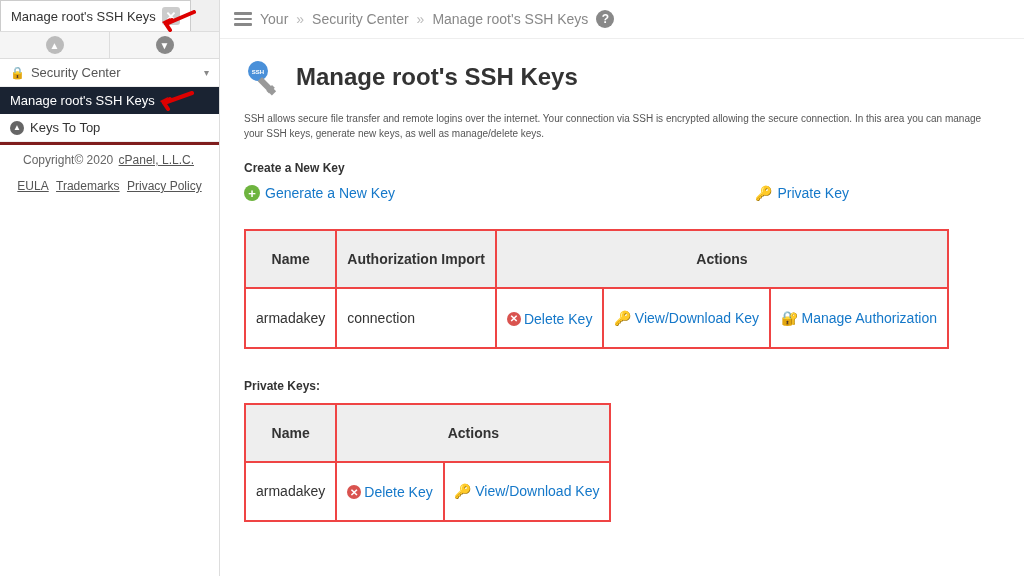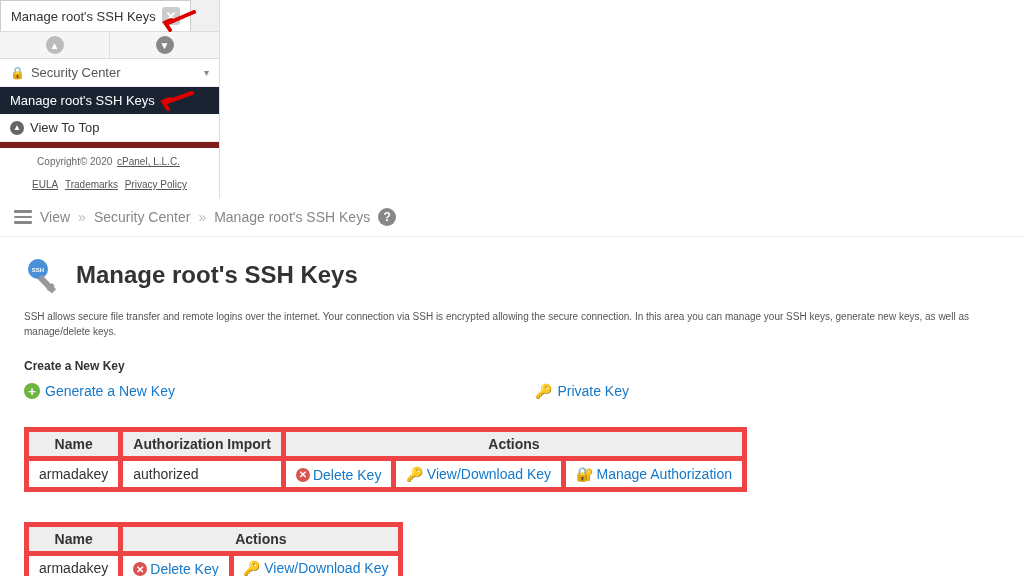--- a/index.html
+++ b/index.html
@@ -1,47 +1,47 @@
 <!DOCTYPE html>
 <html><head>
 <meta charset="utf-8">
 <style>
 * { box-sizing: border-box; margin: 0; padding: 0; }
 body { font-family: -apple-system, BlinkMacSystemFont, "Segoe UI", Arial, sans-serif; font-size: 13px; color: #333; background: #fff; width: 1024px; height: 576px; overflow: hidden; }
-.layout { display: flex; height: 100%; flex-direction: column; }
+.layout { display: flex; height: 100%; }
 .sidebar { width: 220px; background: #fff; border-right: 1px solid #ddd; display: flex; flex-direction: column; }
 .tab-bar { display: flex; align-items: center; border-bottom: 1px solid #ddd; background: #f0f0f0; position: relative; }
 .tab { background: #fff; border: 1px solid #ccc; border-bottom: none; padding: 6px 10px; display: flex; align-items: center; gap: 6px; font-size: 13px; position: relative; }
 .tab-close { width: 18px; height: 18px; background: #ccc; border-radius: 3px; display: flex; align-items: center; justify-content: center; color: #fff; font-weight: bold; font-size: 13px; }
 .arrow-red { position: absolute; width: 36px; height: 22px; z-index: 10; }
 .nav-arrows { display: flex; border-bottom: 1px solid #ddd; }
 .nav-arrow { flex: 1; background: #f5f5f5; text-align: center; padding: 4px 0; border-right: 1px solid #ddd; }
 .nav-arrow:last-child { border-right: none; }
 .circ { display: inline-flex; width: 18px; height: 18px; border-radius: 50%; background: #bbb; color: #fff; align-items: center; justify-content: center; font-size: 10px; }
 .side-section { padding: 6px 10px; border-bottom: 1px solid #eee; display: flex; align-items: center; gap: 6px; font-size: 13px; color: #555; }
 .side-item { padding: 6px 10px; font-size: 13px; cursor: pointer; display: flex; align-items: center; gap: 6px; position: relative; }
 .side-item.active { background: #1a2332; color: #fff; }
-.footer { border-top: 6px solid #7f1d1d; padding: 8px 1px; font-size: 10px; text-align: center; color: #666; }
+.footer { border-top: 3px solid #7f1d1d; padding: 8px 1px; font-size: 12px; text-align: center; color: #666; }
 .footer a { color: #555; text-decoration: underline; margin: 0 2px; }
 .main { flex: 1; padding: 0; overflow: hidden; }
 .topbar { display: flex; align-items: center; gap: 8px; padding: 10px 14px; color: #888; font-size: 14px; border-bottom: 1px solid #eee; }
 .topbar a { color: #888; text-decoration: none; }
 .topbar .sep { color: #bbb; }
 .help-circ { display: inline-flex; width: 18px; height: 18px; border-radius: 50%; background: #888; color: #fff; align-items: center; justify-content: center; font-size: 12px; font-weight: bold; }
 .content { padding: 18px 24px; }
 .page-header { display: flex; align-items: center; gap: 12px; margin-bottom: 14px; }
 h1 { font-size: 24px; font-weight: 700; color: #333; }
 .desc { font-size: 10px; color: #555; line-height: 1.5; margin-bottom: 20px; }
 .section-title { font-weight: 700; font-size: 12px; margin-bottom: 10px; }
 .action-row { display: flex; gap: 120px; margin-bottom: 28px; }
 .action-link { display: flex; align-items: center; gap: 5px; color: #1578c9; text-decoration: none; font-size: 14px; }
 .plus-circ { width: 16px; height: 16px; border-radius: 50%; background: #6eb43f; color: #fff; display: flex; align-items: center; justify-content: center; font-size: 13px; font-weight: bold; }
 .key-icon-sm { color: #c9a400; font-size: 14px; }
 table { border-collapse: collapse; margin-bottom: 30px; }
-th, td { border: 5px solid #ef4444; padding: 4px 10px; font-size: 14px; text-align: left; }
+th, td { border: 2px solid #ef4444; padding: 20px 10px; font-size: 14px; text-align: left; }
 th { background: #eee; font-weight: 700; text-align: center; }
 td.actions { text-align: left; }
 .tbl-link { color: #1578c9; text-decoration: none; font-size: 14px; display: inline-flex; align-items: center; gap: 3px; }
 .del-circ { width: 14px; height: 14px; border-radius: 50%; background: #d9534f; color: #fff; display: inline-flex; align-items: center; justify-content: center; font-size: 10px; font-weight: bold; }
 .lock-sm { color: #e0a800; font-size: 12px; }
 .hamburger { display: inline-flex; flex-direction: column; gap: 3px; cursor: pointer; }
 .hamburger span { width: 18px; height: 2.5px; background: #888; border-radius: 1px; }
 .chev { font-size: 10px; color: #888; margin-left: auto; }
 svg.keyicon { width: 40px; height: 40px; }
 </style>
@@ -71,42 +71,42 @@
     </div>
     <div class="side-item active" style="position:relative">
       <span>Manage root's SSH Keys</span>
       <svg class="arrow-red" style="left:158px; top:2px;" viewBox="0 0 36 22">
           <path d="M34 4 L6 14 L12 10 L6 14 L10 20" stroke="#d00" stroke-width="4" fill="none" stroke-linecap="round" stroke-linejoin="round"></path>
           <path d="M2 12 L10 8 L8 18 Z" fill="#d00"></path>
         </svg>
     </div>
     <div class="side-item" style="border-bottom:1px solid #eee">
       <span class="circ" style="background:#666;width:14px;height:14px;font-size:8px">▲</span>
-      <span>View To Top</span>
+      <span>Keys To Top</span>
     </div>
     <div class="footer">
       <div>
         <span>Copyright© 2020 </span><a href="#">cPanel, L.L.C.</a>
       </div>
       <div style="margin-top:12px">
         <a href="#">EULA</a>
         <a href="#">Trademarks</a>
         <a href="#">Privacy Policy</a>
       </div>
     </div>
   </div>
 
   <div class="main">
     <div class="topbar">
       <div class="hamburger">
           <span></span>
           <span></span>
           <span></span>
         </div>
-      <a href="#">View</a>
+      <a href="#">Your</a>
       <span class="sep">»</span>
       <a href="#">Security Center</a>
       <span class="sep">»</span>
       <span>Manage root's SSH Keys</span>
       <span class="help-circ">?</span>
     </div>
 
     <div class="content">
       <div class="page-header">
         <svg class="keyicon" viewBox="0 0 40 40">
@@ -136,37 +136,38 @@
         <thead>
           <tr>
             <th>Name</th>
             <th>Authorization Import</th>
             <th colspan="3">Actions</th>
           </tr>
         </thead>
         <tbody>
           <tr>
             <td>armadakey</td>
-            <td>authorized</td>
+            <td>connection</td>
             <td class="actions"><a href="#" class="tbl-link">
                   <span class="del-circ">✕</span>
                   <span>Delete Key</span>
                 </a></td>
             <td class="actions"><a href="#" class="tbl-link">
                   <span class="key-icon-sm">🔑</span>
                   <span>View/Download Key</span>
                 </a></td>
             <td class="actions"><a href="#" class="tbl-link">
                   <span class="key-icon-sm">🔐</span>
                   <span>Manage Authorization</span>
                 </a></td>
           </tr>
         </tbody>
       </table>
 
+      <div class="section-title"><span>Private Keys:</span></div>
       <table>
         <thead>
           <tr>
             <th>Name</th>
             <th colspan="2">Actions</th>
           </tr>
         </thead>
         <tbody>
           <tr>
             <td>armadakey</td>

